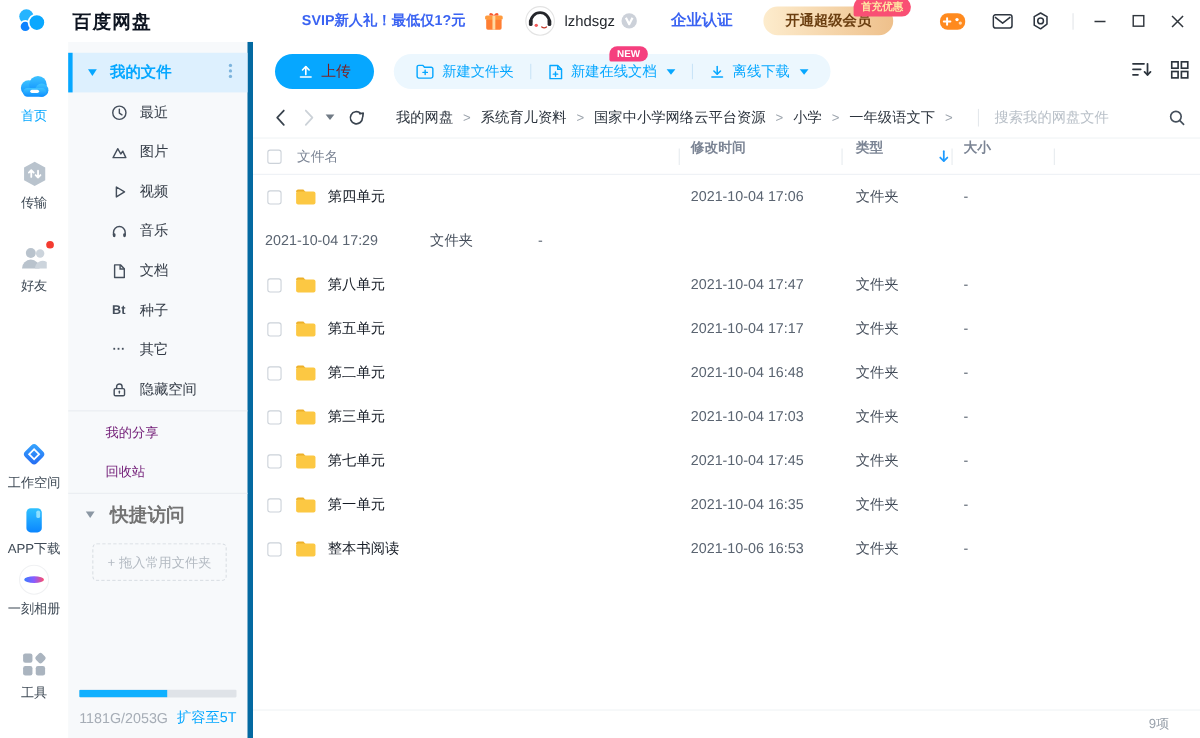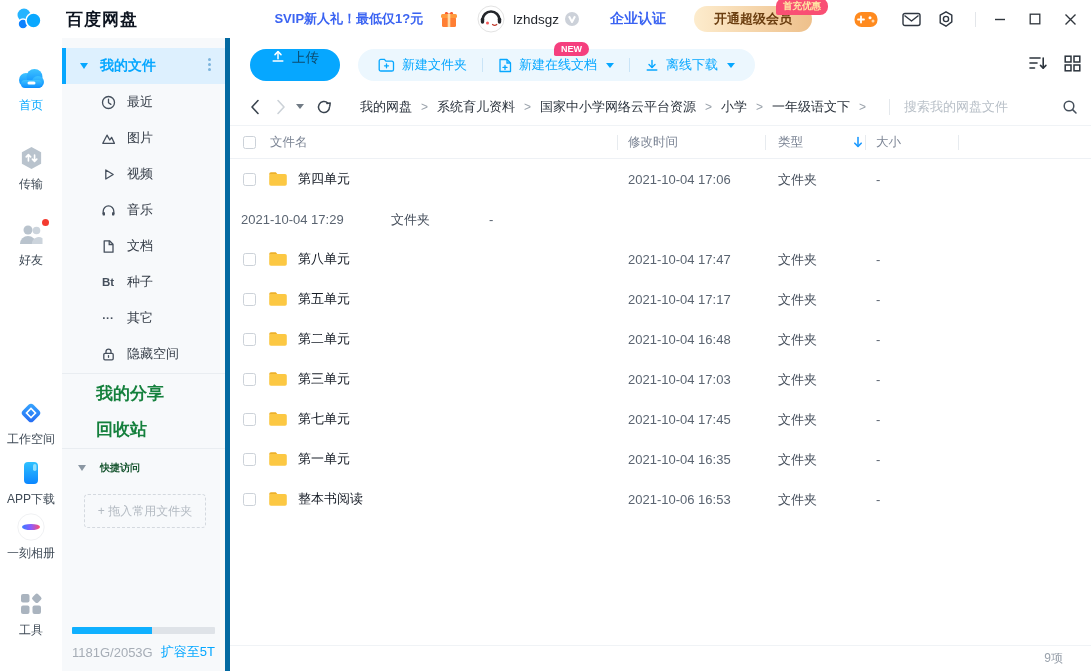--- a/index.html
+++ b/index.html
@@ -39,36 +39,36 @@
   .nav-myfiles { margin-top:10px; height:36px; display:flex; align-items:center; padding-left:14px; background:#ddf0fe; border-left:4px solid #06a7ff; cursor:pointer; position:relative; }
   .tri-blue { width:0; height:0; border-left:4.5px solid transparent; border-right:4.5px solid transparent; border-top:6px solid #06a7ff; }
   .nav-myfiles .mf-label { margin-left:12px; font-size:14px; font-weight:bold; color:#06a7ff; }
   .mf-dots { position:absolute; right:14px; top:10px; display:flex; flex-direction:column; gap:2px; cursor:pointer; }
   .mf-dots i { width:3px; height:3px; border-radius:50%; background:#7db4dd; }
   .nav-item { height:36px; display:flex; align-items:center; padding-left:38px; cursor:pointer; }
   .nav-item .ni-icon { width:16px; display:flex; justify-content:center; }
   .nav-item .ni-label { margin-left:11px; font-size:13px; color:#333b46; }
   .icon-text { font-size:11.5px; font-weight:bold; color:#454f5c; }
   .sb-divider { height:1px; background:#e9edf1; margin:1px 0; }
-  .nav-bold { height:36px; display:flex; align-items:center; padding-left:34px; font-size:17px; font-weight:bold; color:#15803d; cursor:pointer; }
+  .nav-bold { height:36px; display:flex; align-items:center; padding-left:34px; font-size:12px; font-weight:normal; color:#701a75; cursor:pointer; }
   .nav-quick { height:36px; display:flex; align-items:center; padding-left:16px; cursor:pointer; }
   .tri-gray { width:0; height:0; border-left:4.5px solid transparent; border-right:4.5px solid transparent; border-top:6px solid #8b97a3; }
-  .nav-quick .q-label { margin-left:14px; font-size:10px; font-weight:bold; color:#14532d; }
+  .nav-quick .q-label { margin-left:14px; font-size:17px; font-weight:bold; color:#737373; }
   .dropzone { margin:8px 0 0 22px; width:122px; height:34px; border:1px dashed #d4d9df; border-radius:4px; display:flex; align-items:center; justify-content:center; font-size:12px; color:#b3bac2; cursor:pointer; }
   .storage { position:absolute; left:10px; right:10px; bottom:10px; }
   .sbar { height:7px; background:#dfe3e8; border-radius:1px; overflow:hidden; }
   .sbar-fill { height:100%; background:#0fb0ff; }
   .srow { margin-top:9px; display:flex; align-items:center; font-size:13px; }
   .sused { color:#a6adb6; }
   .sexpand { margin-left:auto; color:#06a7ff; cursor:pointer; }
 
   
   .main { position:absolute; left:230px; top:38px; right:0; bottom:0; background:#fff; }
   .toolbar { position:relative; height:50px; }
-  .upload-btn { position:absolute; left:20px; top:11px; width:90px; height:32px; border:none; border-radius:16px; background:#06a7ff; color:#0c4a6e; font-size:13.5px; display:flex; align-items:flex-start; justify-content:center; gap:7px; cursor:pointer; font-family:inherit; }
+  .upload-btn { position:absolute; left:20px; top:11px; width:90px; height:32px; border:none; border-radius:16px; background:#06a7ff; color:#7f1d1d; font-size:13.5px; display:flex; align-items:center; justify-content:center; gap:7px; cursor:pointer; font-family:inherit; }
   .tool-group { position:absolute; left:128px; top:11px; height:32px; border-radius:16px; background:#ecf7fe; display:flex; align-items:center; padding:0 20px; }
   .tg-item { display:flex; align-items:center; gap:7px; color:#06a7ff; font-size:13px; cursor:pointer; white-space:nowrap; }
   .tg-sep { width:1px; height:14px; background:#c9e4f7; margin:0 15px; }
   .caret-blue { width:0; height:0; border-left:4px solid transparent; border-right:4px solid transparent; border-top:5px solid #06a7ff; margin-left:2px; }
   .new-badge { position:absolute; left:196px; top:-7px; background:#f53f7e; color:#fff; font-size:9px; font-weight:bold; padding:2px 7px; border-radius:8px 8px 8px 2px; }
   .view-icons { position:absolute; right:0; top:0; height:50px; display:flex; align-items:center; gap:16px; padding-right:10px; }
   .view-icons .vic { display:flex; cursor:pointer; }
 
   .crumbrow { height:38px; display:flex; align-items:center; padding-left:20px; border-bottom:1px solid #f0f3f6; }
   .navbtn { display:flex; align-items:center; cursor:pointer; }
@@ -82,21 +82,21 @@
   .searchbox { margin-left:auto; display:flex; align-items:center; padding-right:22px; }
   .search-input { width:158px; border:none; outline:none; background:transparent; font-size:13px; color:#333; font-family:inherit; }
   .search-input::placeholder { color:#b9c0c8; }
 
   .thead { height:33px; display:flex; align-items:center; border-bottom:1px solid #eef1f5; font-size:12.5px; color:#7b8494; }
   .c1 { width:387px; display:flex; align-items:center; }
   .c2 { width:148px; padding-left:11px; }
   .c3 { width:100px; padding-left:13px; position:relative; }
   .c4 { width:93px; padding-left:11px; }
   .c5 { flex:1; }
-  .thead .c2, .thead .c3, .thead .c4, .thead .c5 { position:relative; height:100%; display:flex; align-items:center; }
+  .thead .c2, .thead .c3, .thead .c4, .thead .c5 { position:relative; height:100%; display:flex; align-items:flex-start;font-weight:bold; }
   .thead .c2::before, .thead .c3::before, .thead .c4::before, .thead .c5::before {
     content:""; position:absolute; left:0; top:9px; width:1px; height:15px; background:#e7ebef; }
   .checkbox { width:13px; height:13px; border:1px solid #ccd2d9; border-radius:2.5px; background:#fff; margin-left:13px; cursor:pointer; flex:0 0 auto; }
   .thead .hlabel { margin-left:14px; }
   .type-sort { position:absolute; left:88px; top:10px; }
 
   .rows { }
   .frow { height:40px; display:flex; align-items:center; cursor:pointer; }
   .fname { margin-left:10px; font-size:13px; color:#141a24; }
   .ficon { margin-left:12px; display:flex; flex:0 0 auto; }

